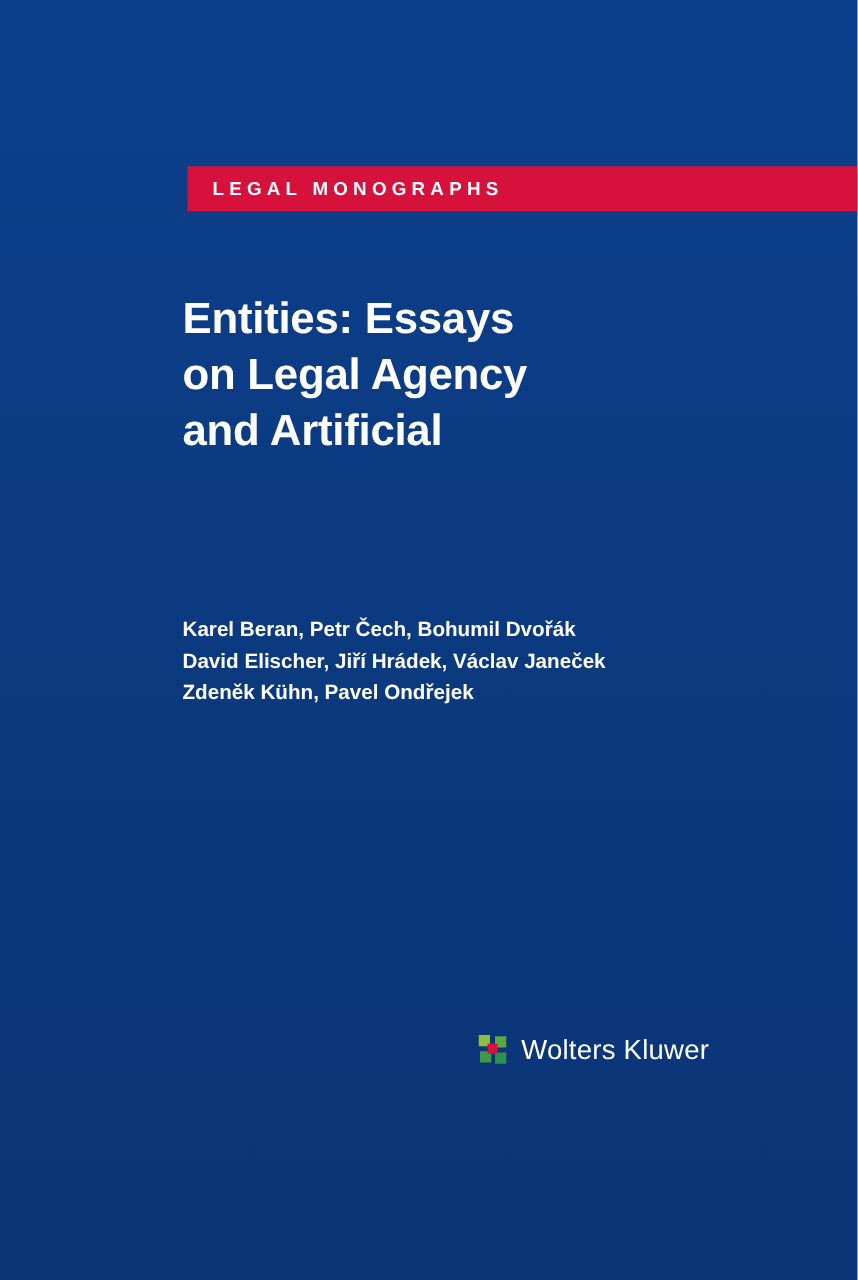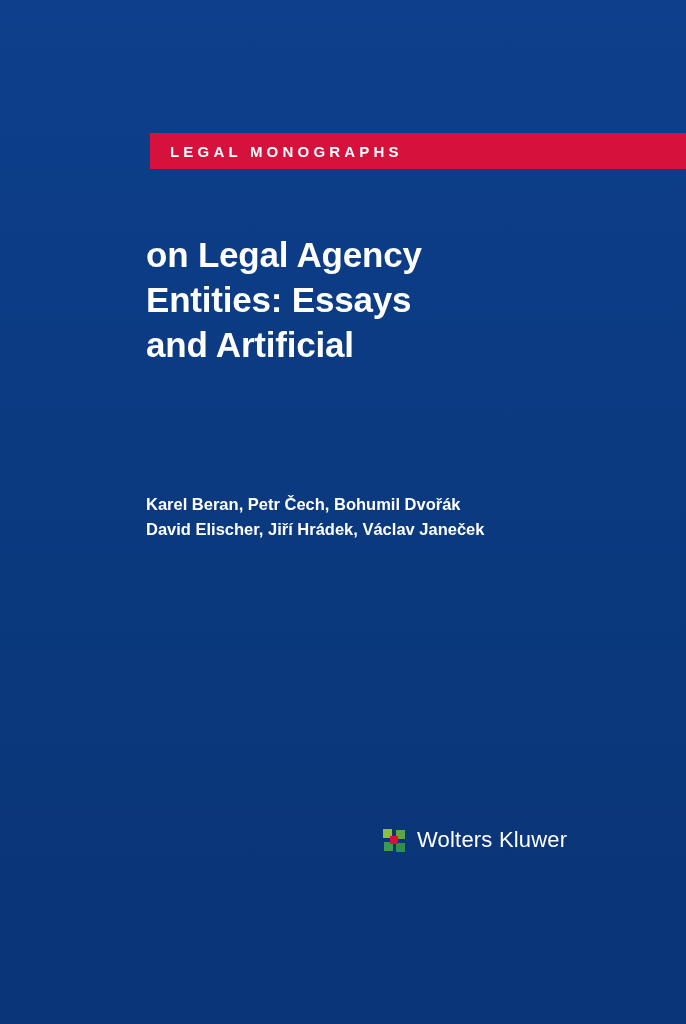--- a/index.html
+++ b/index.html
@@ -76,21 +76,21 @@
   }
   .authors .line {
     display: block;
   }
 
   .publisher {
     position: absolute;
     left: 383px;
     top: 827px;
     display: flex;
-    align-items: flex-end;
+    align-items: center;
     gap: 10px;
   }
   .wk-mark {
     width: 24px;
     height: 24px;
     position: relative;
     flex: 0 0 auto;
   }
   .wk-mark .sq {
     position: absolute;
@@ -114,28 +114,29 @@
 </head>
 <body>
 
 <div class="cover">
 
   <div class="series-band">
     <span class="series-label">LEGAL MONOGRAPHS</span>
   </div>
 
   <div class="title">
+    <span class="line">Entities: Essays</span>
     <span class="line">on Legal Agency</span>
-    <span class="line">Entities: Essays</span>
     <span class="line">and Artificial</span>
   </div>
 
   <div class="authors">
     <span class="line">Karel Beran, Petr Čech, Bohumil Dvořák</span>
     <span class="line">David Elischer, Jiří Hrádek, Václav Janeček</span>
+    <span class="line">Zdeněk Kühn, Pavel Ondřejek</span>
   </div>
 
   <div class="publisher">
     <span class="wk-mark">
       <span class="sq tl"></span>
       <span class="sq tr"></span>
       <span class="sq bl"></span>
       <span class="sq br"></span>
       <span class="sq ctr"></span>
     </span>

